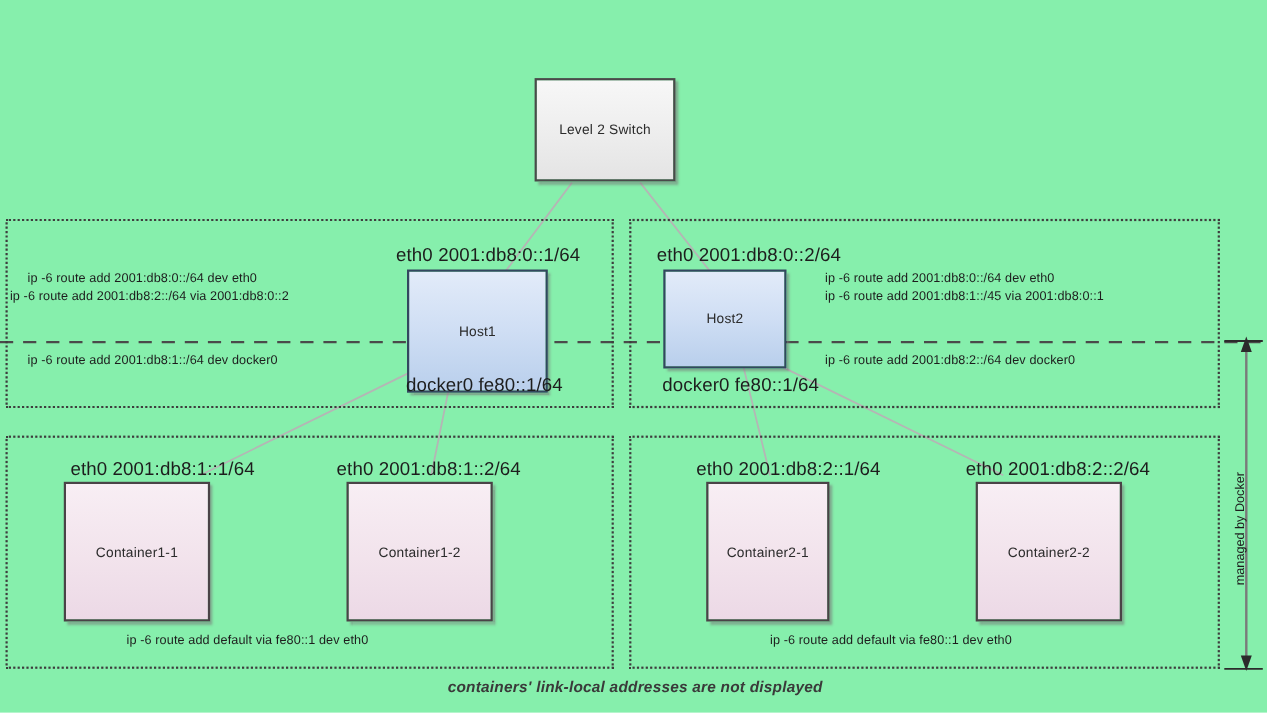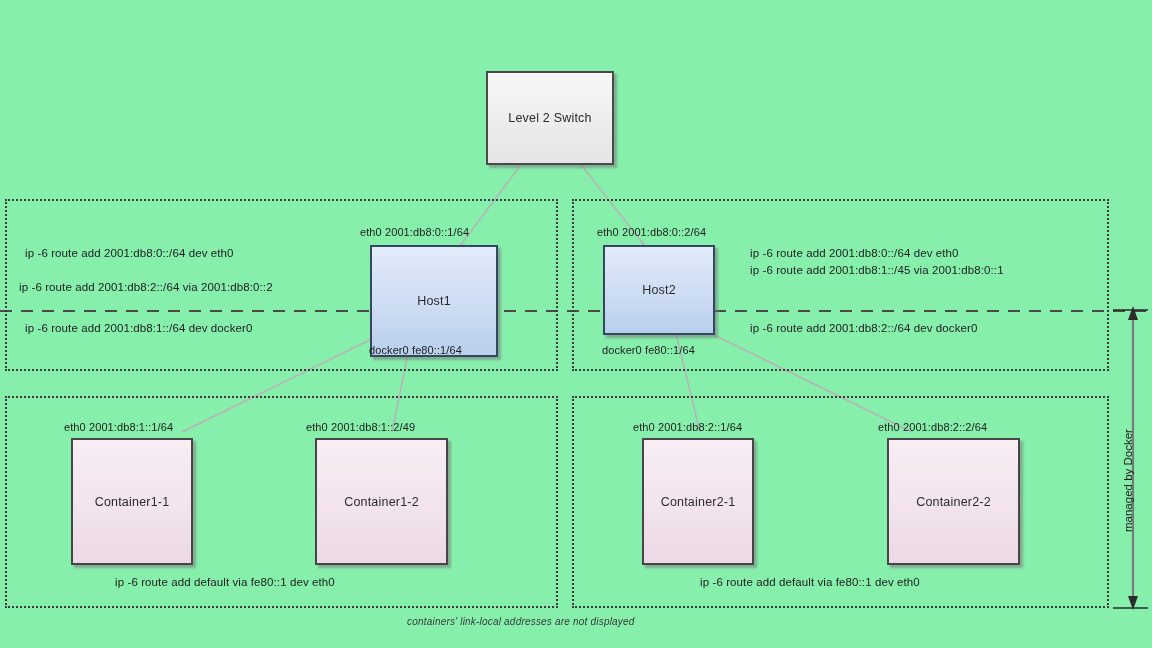--- a/index.html
+++ b/index.html
@@ -50,37 +50,38 @@
     border-color: #4a4347;
   }
   .group {
     position: absolute;
     box-sizing: border-box;
     border: 2px dotted #3d3d3d;
     background: transparent;
   }
   .lbl {
     position: absolute;
-    font-size: 11px;
+    font-size: 17px;
     color: #1d1d1d;
     white-space: nowrap;
     letter-spacing: 0.1px;
     line-height: 16px;
   }
   .lbl-cmd {
     font-size: 11.5px;
     line-height: 17px;
   }
   .caption {
     position: absolute;
-    font-size: 10px;
+    font-size: 14px;
     font-style: italic;
     color: #3a3a3a;
     white-space: nowrap;
     letter-spacing: 0.2px;
+    font-weight: bold;
   }
   .vlabel {
     position: absolute;
     font-size: 11.5px;
     color: #1d1d1d;
     white-space: nowrap;
     transform: rotate(-90deg);
     transform-origin: left top;
   }
 </style>
@@ -119,41 +120,41 @@
   <div class="node node-switch" style="left:486px; top:71px; width:128px; height:94px;">
     <span>Level 2 Switch</span>
   </div>
 
   <div class="node node-host" style="left:370px; top:245px; width:128px; height:112px;">
     <span>Host1</span>
   </div>
   <div class="lbl" style="left:360px; top:224px;">eth0 2001:db8:0::1/64</div>
   <div class="lbl" style="left:369px; top:342px;">docker0 fe80::1/64</div>
   <div class="lbl lbl-cmd" style="left:25px; top:245px;">ip -6 route add 2001:db8:0::/64 dev eth0</div>
-  <div class="lbl lbl-cmd" style="left:19px; top:262px;margin-top:17px;">ip -6 route add 2001:db8:2::/64 via  2001:db8:0::2</div>
+  <div class="lbl lbl-cmd" style="left:9px; top:262px;">ip -6 route add 2001:db8:2::/64 via  2001:db8:0::2</div>
   <div class="lbl lbl-cmd" style="left:25px; top:320px;">ip -6 route add 2001:db8:1::/64 dev docker0</div>
 
   <div class="node node-host" style="left:603px; top:245px; width:112px; height:90px;">
     <span>Host2</span>
   </div>
   <div class="lbl" style="left:597px; top:224px;">eth0 2001:db8:0::2/64</div>
   <div class="lbl" style="left:602px; top:342px;">docker0 fe80::1/64</div>
   <div class="lbl lbl-cmd" style="left:750px; top:245px;">ip -6 route add 2001:db8:0::/64 dev eth0</div>
   <div class="lbl lbl-cmd" style="left:750px; top:262px;">ip -6 route add 2001:db8:1::/45 via 2001:db8:0::1</div>
   <div class="lbl lbl-cmd" style="left:750px; top:320px;">ip -6 route add 2001:db8:2::/64 dev docker0</div>
 
-  <div class="node node-container" style="left:71px; top:438px; width:122px; height:127px;">
+  <div class="node node-container" style="left:58px; top:438px; width:133px; height:127px;">
     <span>Container1-1</span>
   </div>
   <div class="lbl" style="left:64px; top:419px;">eth0 2001:db8:1::1/64</div>
 
   <div class="node node-container" style="left:315px; top:438px; width:133px; height:127px;">
     <span>Container1-2</span>
   </div>
-  <div class="lbl" style="left:306px; top:419px;">eth0 2001:db8:1::2/49</div>
+  <div class="lbl" style="left:306px; top:419px;">eth0 2001:db8:1::2/64</div>
 
   <div class="lbl lbl-cmd" style="left:115px; top:574px;">ip -6 route add default via fe80::1 dev eth0</div>
 
   <div class="node node-container" style="left:642px; top:438px; width:112px; height:127px;">
     <span>Container2-1</span>
   </div>
   <div class="lbl" style="left:633px; top:419px;">eth0 2001:db8:2::1/64</div>
 
   <div class="node node-container" style="left:887px; top:438px; width:133px; height:127px;">
     <span>Container2-2</span>

